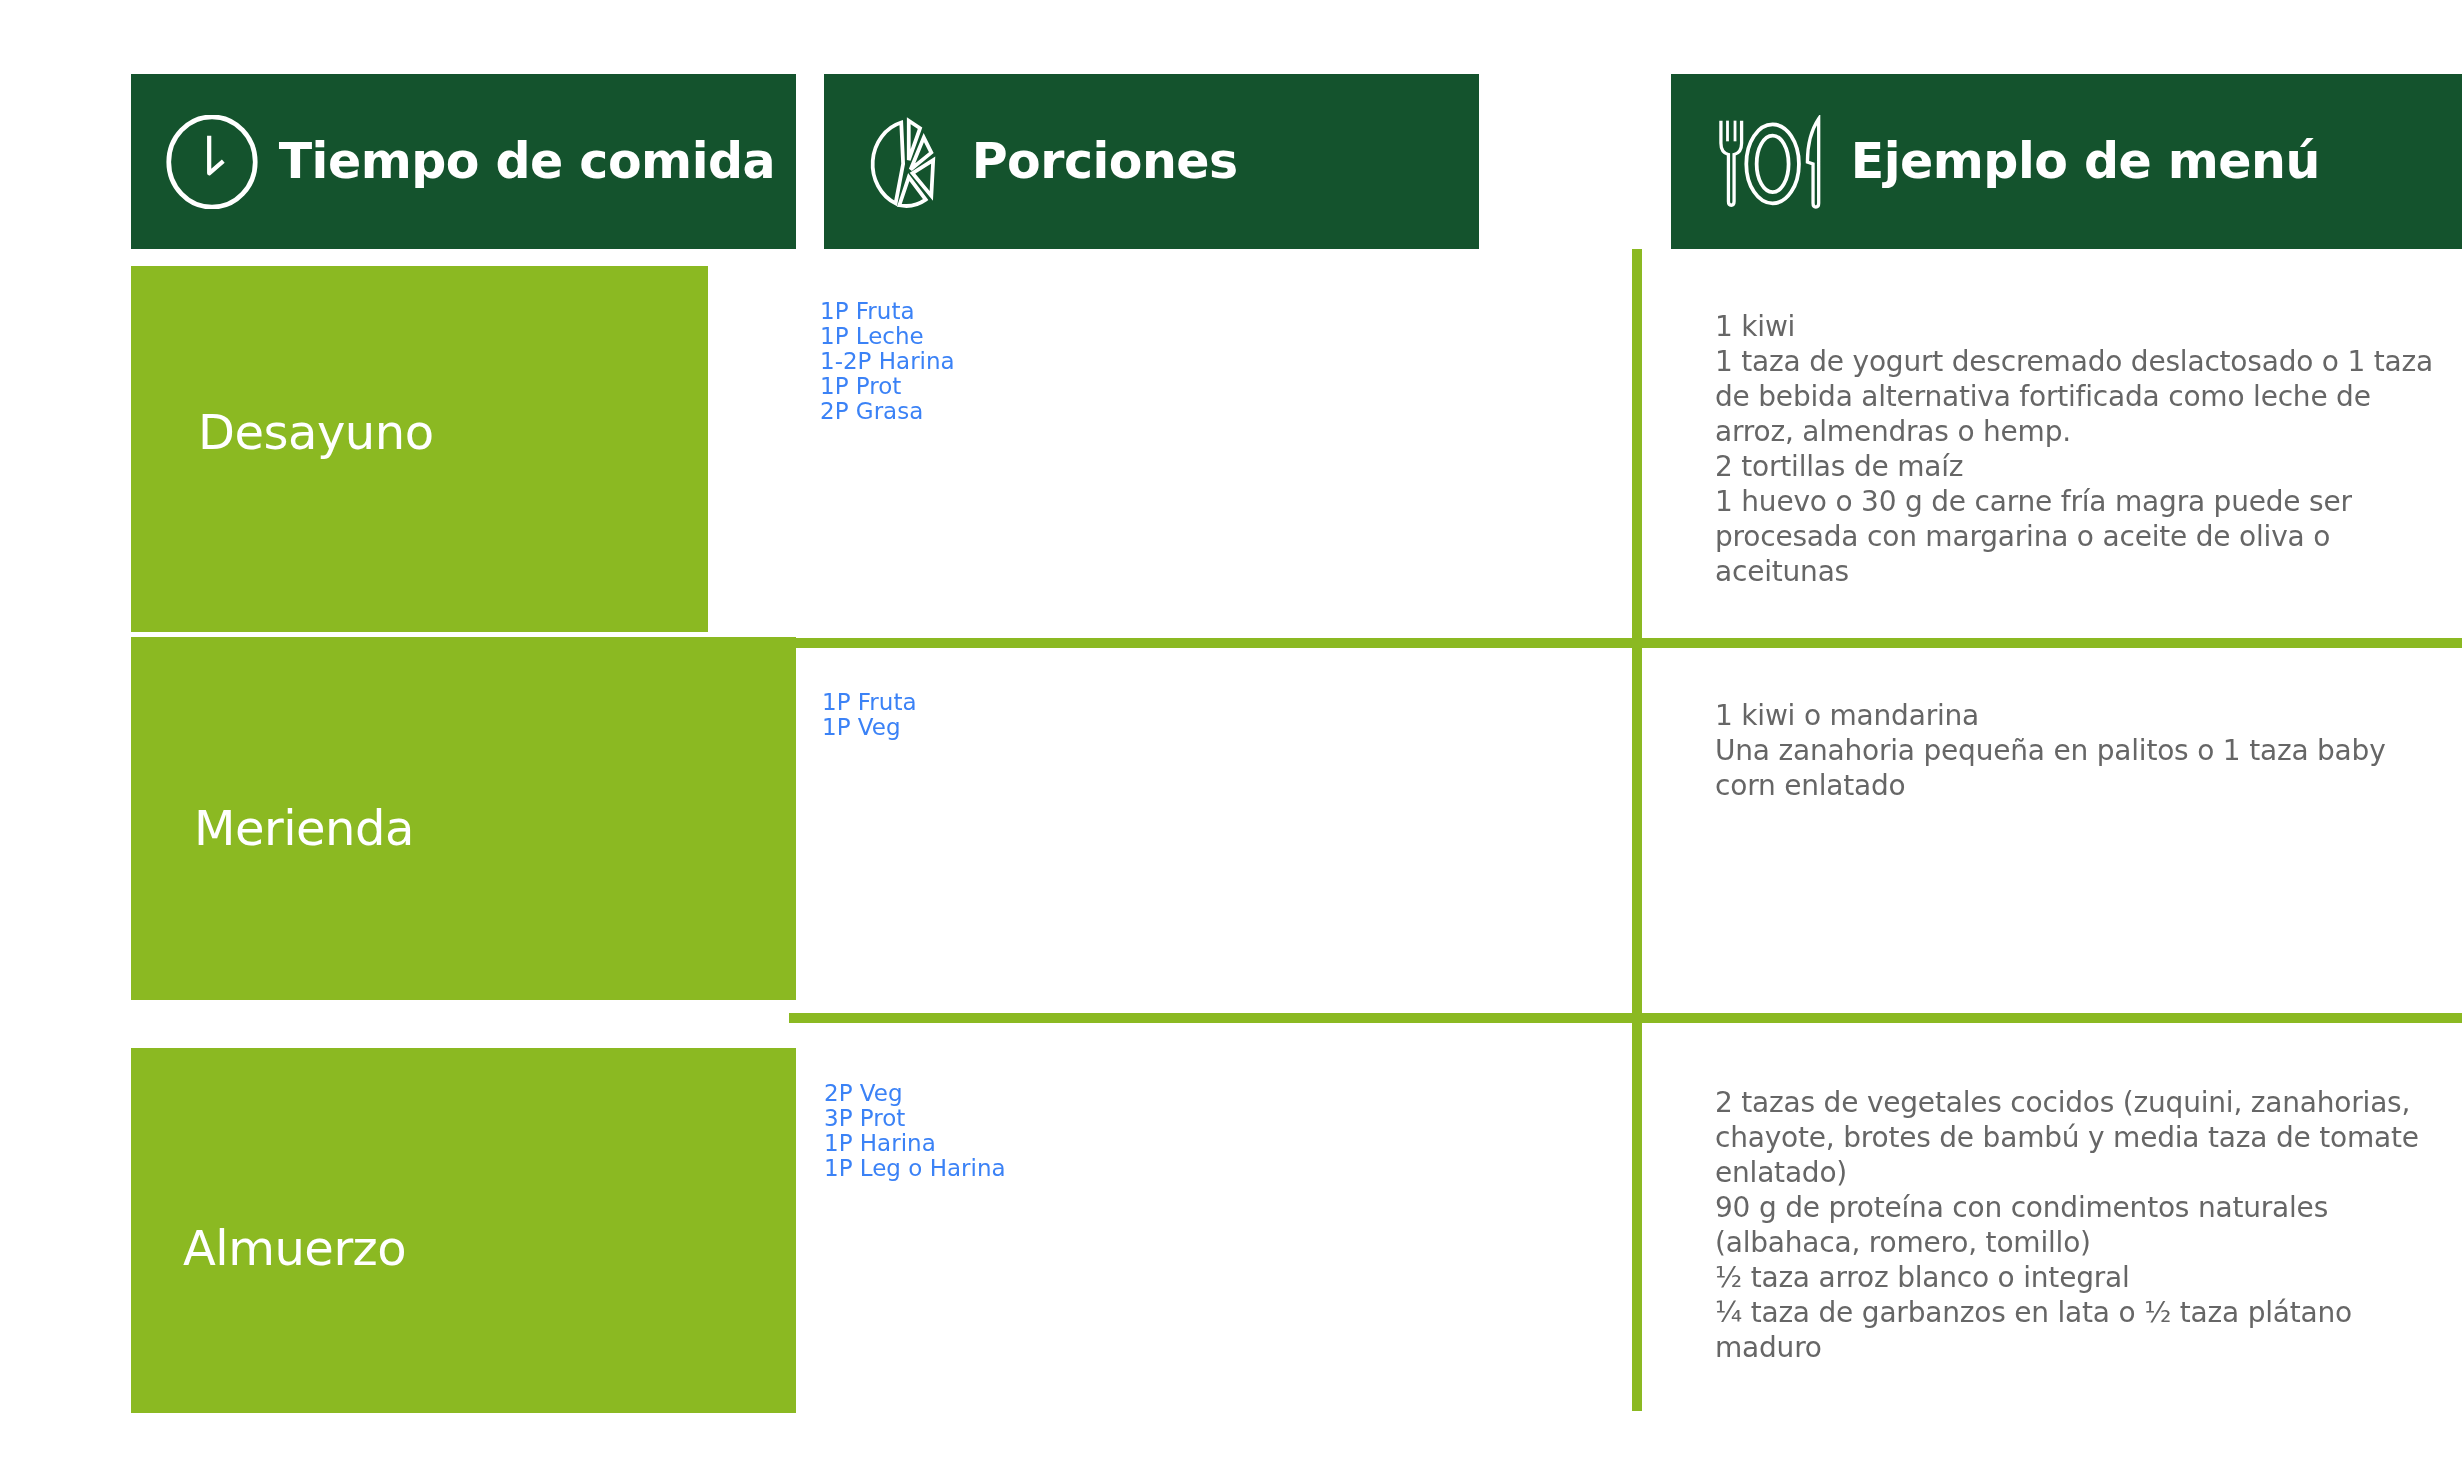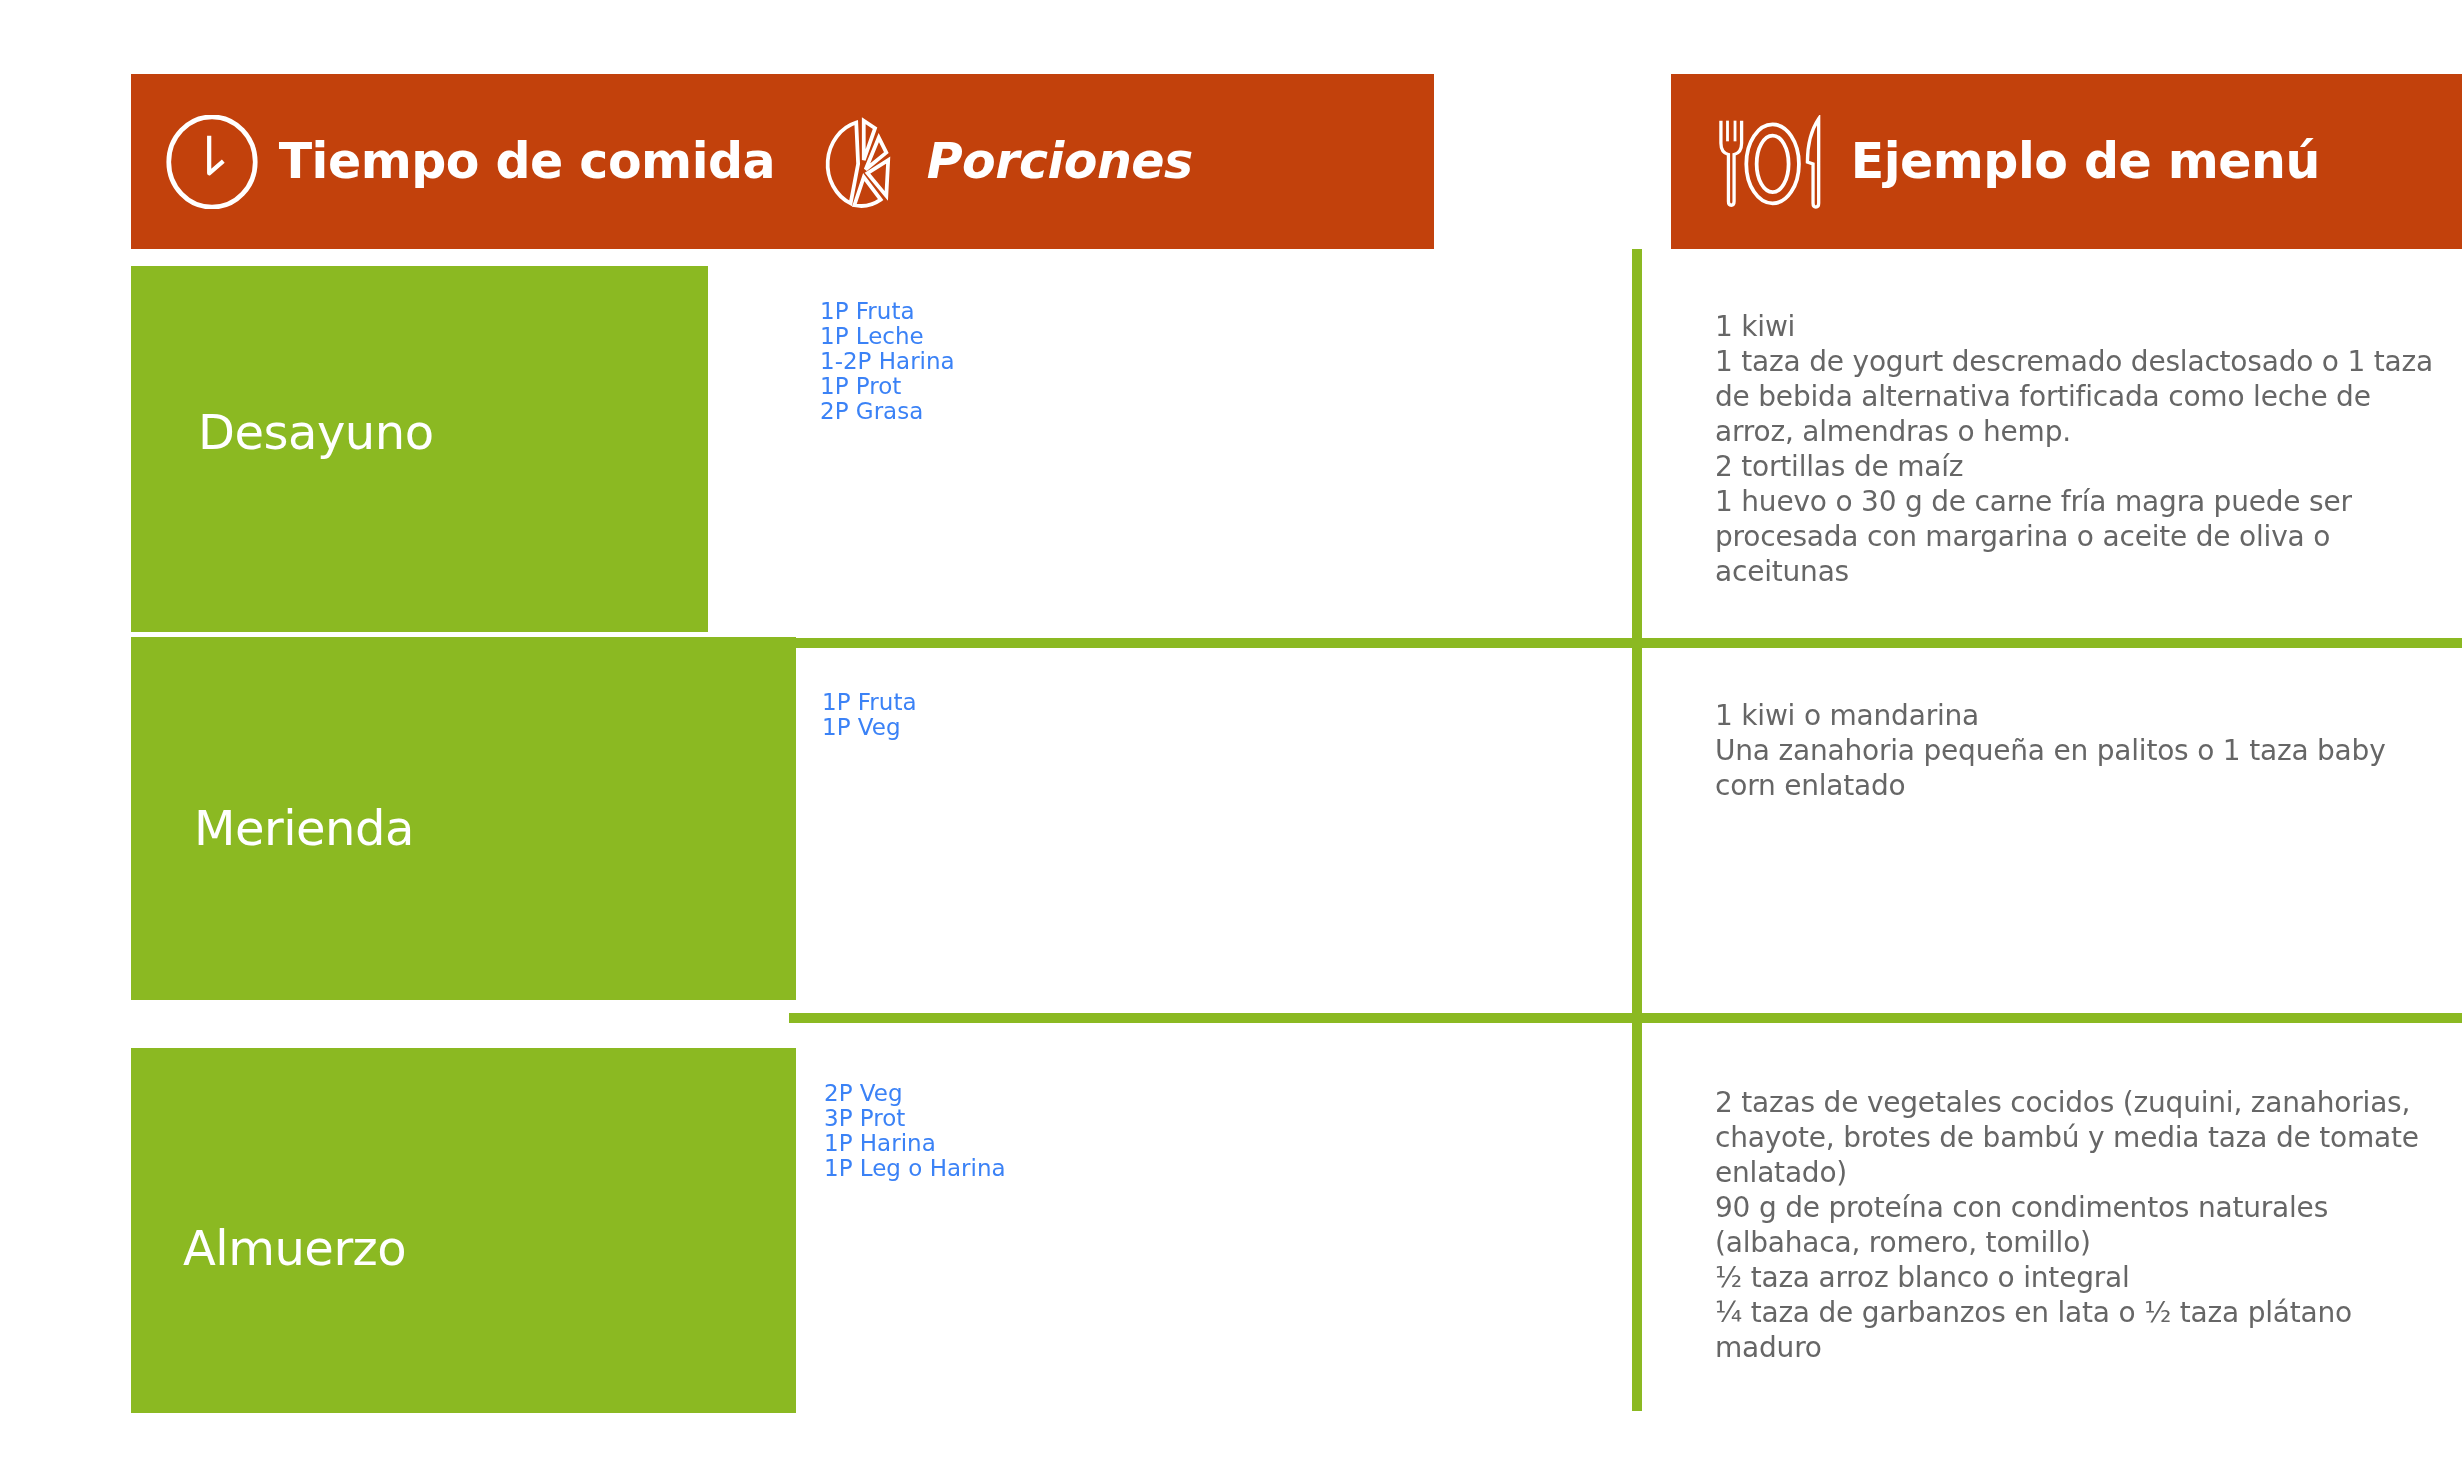--- a/index.html
+++ b/index.html
@@ -1,18 +1,18 @@
 <!DOCTYPE html>
 <html style="font-size:7.9px"><head>
 <meta charset="utf-8">
 <style>
   html, body { margin: 0; padding: 0; background: #ffffff; }
   body { width: 2627px; height: 1477px; position: relative; overflow: hidden; font-family: "Liberation Sans", "DejaVu Sans", sans-serif; }
   .abs { position: absolute; }
-  .header { background: #c2410c; display: flex; align-items: center; color: #ffffff; box-sizing: border-box; }
+  .header { background: #14532d; display: flex; align-items: center; color: #ffffff; box-sizing: border-box; }
   .header .icon { width: 94px; height: 94px; margin-left: 34px; flex: 0 0 auto; display: flex; align-items: center; justify-content: center; }
   .header .icon svg { width: 94px; height: 94px; }
   .header .title { font-family: "DejaVu Sans", sans-serif; font-weight: bold; font-size: 49px; margin-left: 19.7px; letter-spacing: -0.5px; white-space: nowrap; }
   .meal { background: #8BB922; color: #ffffff; box-sizing: border-box; }
   .meal .label { position: absolute; font-family: "DejaVu Sans", sans-serif; font-size: 48px; letter-spacing: -0.5px; white-space: nowrap; }
   .divider { background: #8BB922; }
   .portions { font-family: "DejaVu Sans", sans-serif; font-size: 23px; line-height: 25px; color: #3b82f6; }
   .portions div { white-space: nowrap; }
   .menu { font-family: "DejaVu Sans", sans-serif; font-size: 28px; line-height: 35px; color: #666666; width: 768px; }
   .menu div { white-space: nowrap; letter-spacing: -0.2px; }
@@ -23,21 +23,21 @@
 <div class="abs header" style="left:131px; top:74px; width:665px; height:175px;">
   <span class="icon">
     <svg viewBox="0 0 100 100">
       <ellipse cx="50" cy="50" rx="46" ry="48" fill="none" stroke="#ffffff" stroke-width="5"></ellipse>
       <polyline points="47,22 47,62 62,49" fill="none" stroke="#ffffff" stroke-width="4.5" stroke-linejoin="round"></polyline>
     </svg>
   </span>
   <span class="title">Tiempo de comida</span>
 </div>
 
-<div class="abs header" style="left:779px; top:74px; width:655px; height:175px;font-style:italic;">
+<div class="abs header" style="left:824px; top:74px; width:655px; height:175px;">
   <span class="icon">
     <svg viewBox="0 0 100 100">
       <path d="M46,8 A42,46 0 0 0 40,94 L48,52 Z" fill="none" stroke="#ffffff" stroke-width="4"></path>
       <path d="M54,6 L54,48 L66,14 Z" fill="none" stroke="#ffffff" stroke-width="4"></path>
       <path d="M70,24 L56,58 L78,40 Z" fill="none" stroke="#ffffff" stroke-width="4"></path>
       <path d="M80,48 L58,62 L78,86 Z" fill="none" stroke="#ffffff" stroke-width="4"></path>
       <path d="M54,66 L44,96 A40,46 0 0 0 72,90 Z" fill="none" stroke="#ffffff" stroke-width="4"></path>
     </svg>
   </span>
   <span class="title">Porciones</span>

